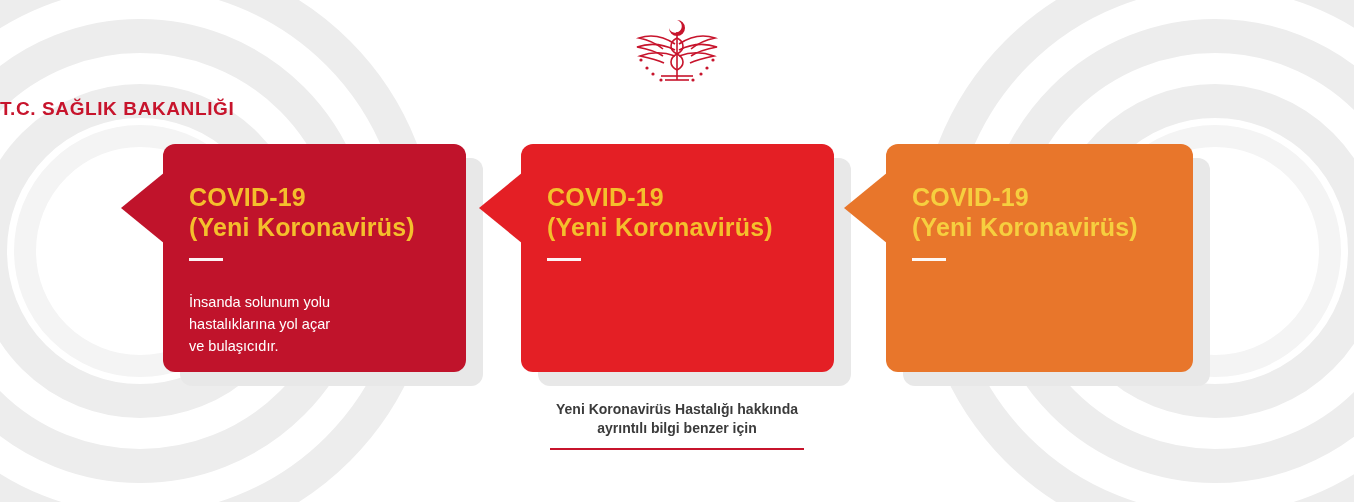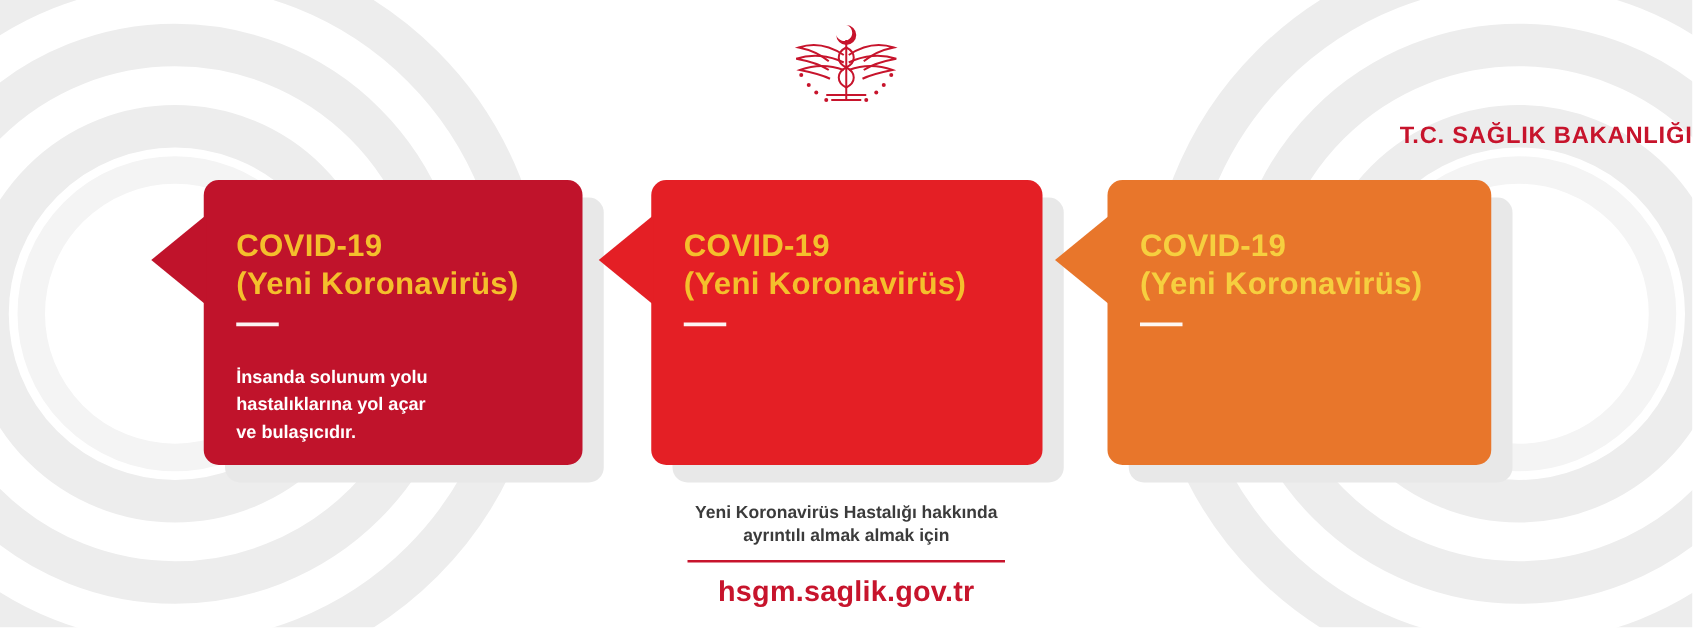--- a/index.html
+++ b/index.html
@@ -24,21 +24,21 @@
     inset: 0;
     z-index: 0;
   }
 
   
   .header {
     position: absolute;
     top: 14px;
     left: 0;
     width: 100%;
-    text-align: right;
+    text-align: left;
     z-index: 3;
   }
   .emblem {
     width: 120px;
     height: 78px;
     margin: 0 auto;
     display: block;
   }
   .ministry-title {
     margin-top: 6px;
@@ -89,21 +89,21 @@
 
   .card-rule {
     width: 34px;
     height: 3px;
     background: #ffffff;
     margin: 16px 0 16px 0;
     opacity: 0.95;
   }
   .card-body {
     font-size: 14.5px;
-    font-weight: bold;
+    font-weight: normal;
     line-height: 1.5;
     white-space: pre-line;
     color: #ffffff;
     margin-top: 31px;
   }
 
   
   .notch {
     position: absolute;
     left: -42px;
@@ -228,18 +228,17 @@
     <div class="card card3" style="z-index:4">
       <div class="notch"></div>
       <div class="card-title">COVID-19
 (Yeni Koronavirüs)</div>
       <div class="card-rule"></div>
     </div>
   </div>
 
   <div class="footer">
     <div class="footer-text">Yeni Koronavirüs Hastalığı hakkında
-ayrıntılı almak almak için</div>
+ayrıntılı bilgi benzer için</div>
     <div class="footer-rule"></div>
-    <div class="footer-url">hsgm.saglik.gov.tr</div>
   </div>
 
 </div>
 
 </body></html>

